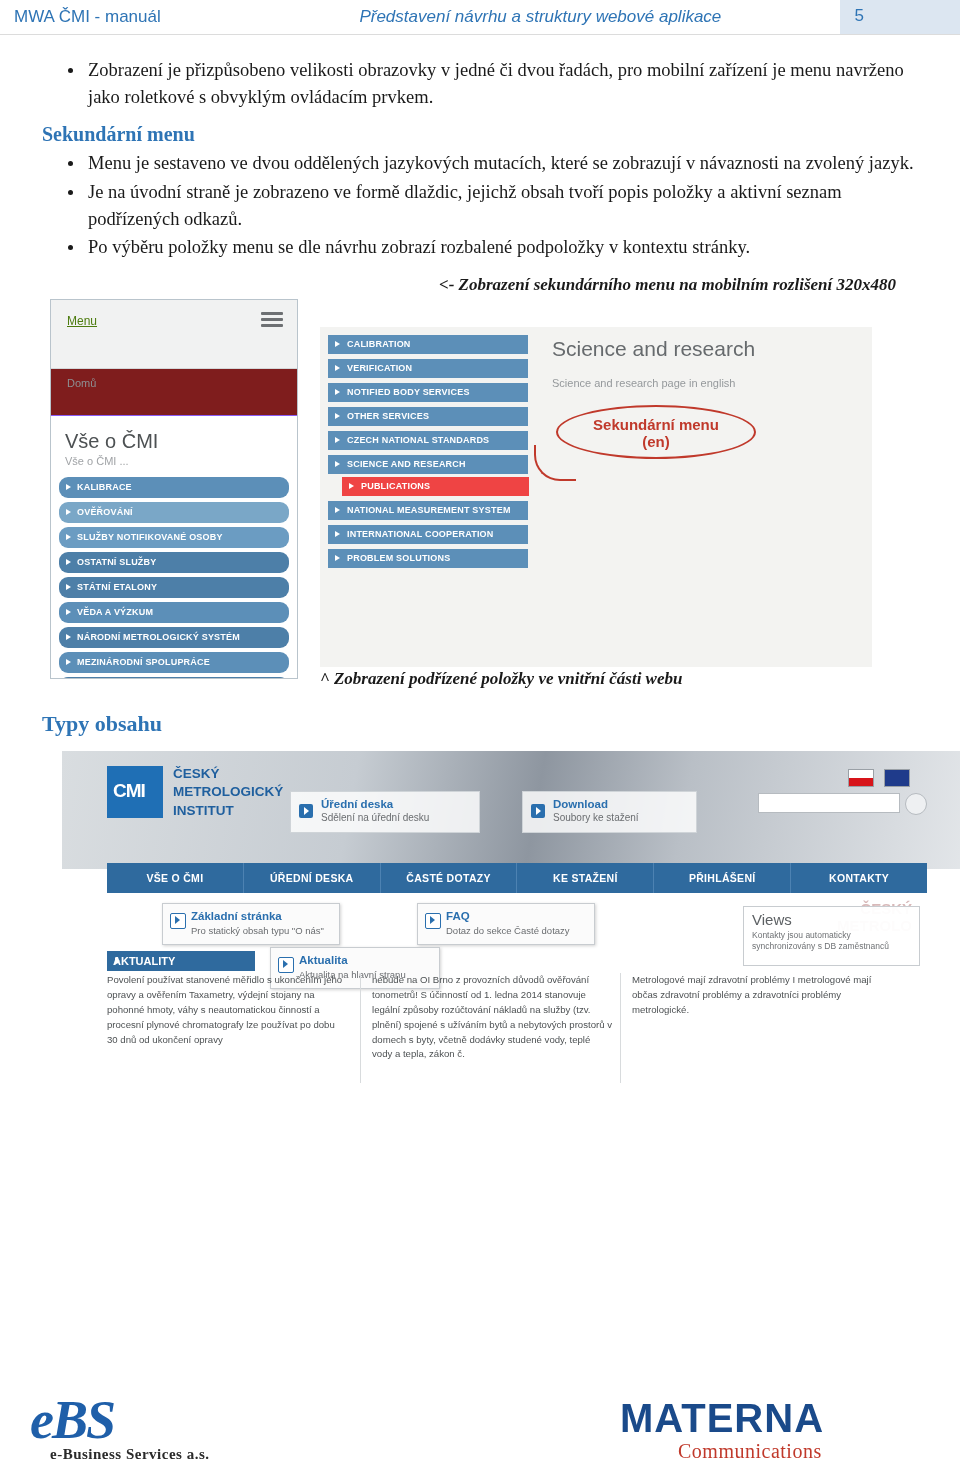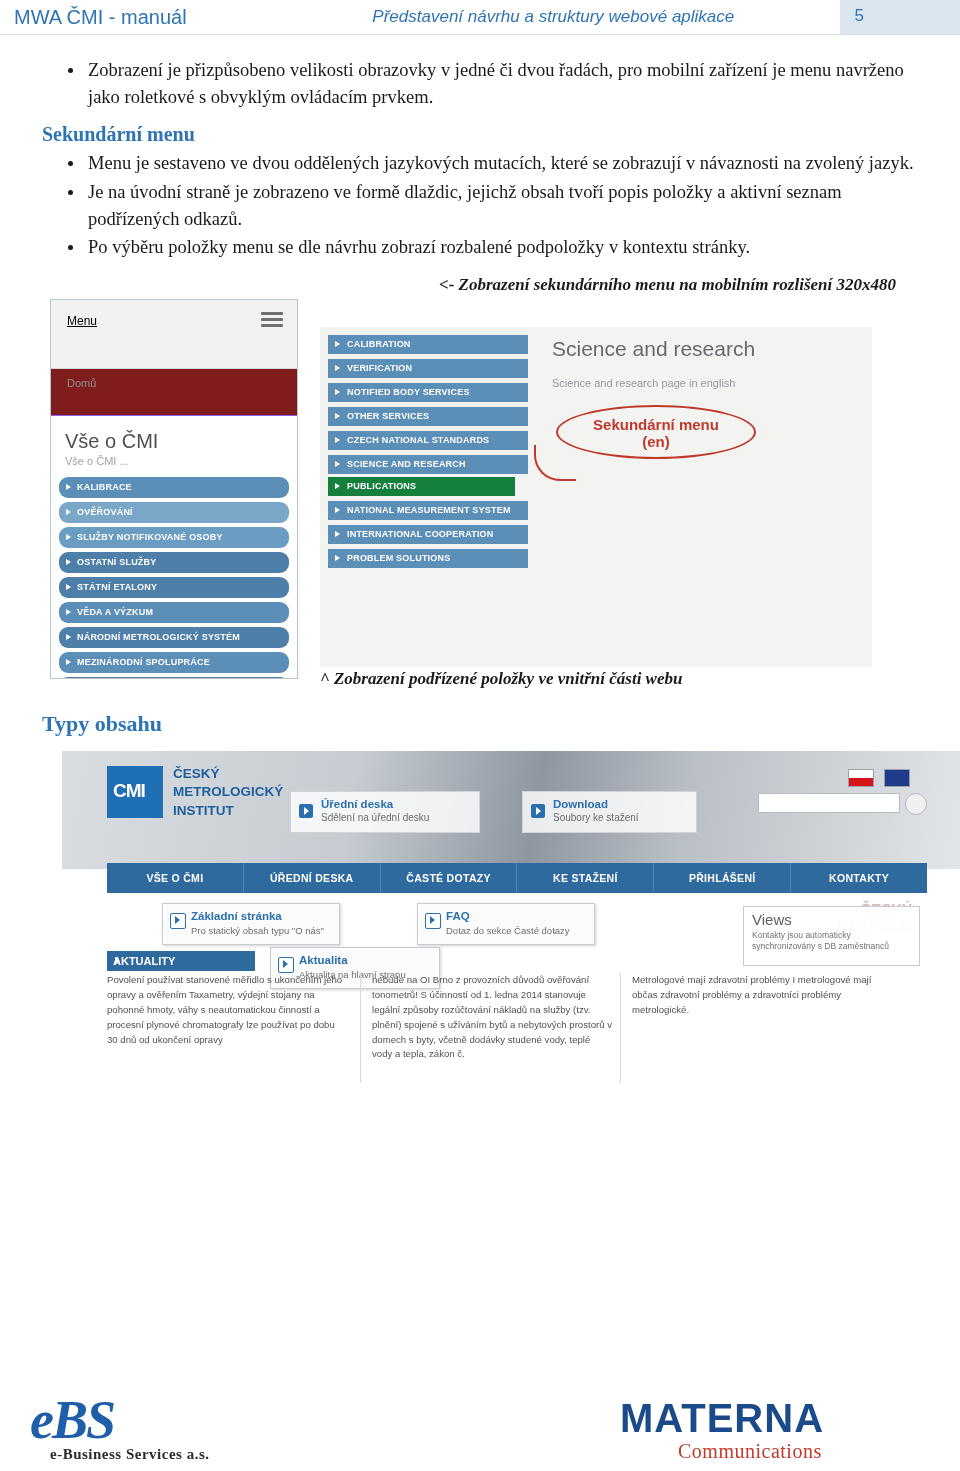--- a/index.html
+++ b/index.html
@@ -19,21 +19,21 @@
   
   .page-header {
     position: relative;
     height: 34px;
     border-bottom: 1px solid #dcdcdc;
     display: flex;
     align-items: center;
   }
   .header-left {
     font-family: "Liberation Sans", sans-serif;
-    font-size: 20px;
+    font-size: 17px;
     color: #2e74b5;
     padding-left: 14px;
     white-space: nowrap;
   }
   .header-center {
     flex: 1;
     text-align: center;
     font-family: "Liberation Sans", sans-serif;
     font-size: 17px;
     font-style: italic;
@@ -127,21 +127,21 @@
     background: #f1f2f2;
     border-bottom: 1px solid #d4d7d9;
     position: relative;
   }
   .mobile-top .m-title {
     position: absolute;
     left: 16px;
     top: 14px;
     font-family: "Liberation Sans", sans-serif;
     font-size: 12px;
-    color: #000000;
+    color: #4d7c0f;
     text-decoration: underline;
   }
   .hamburger {
     position: absolute;
     right: 14px;
     top: 12px;
     width: 22px;
   }
   .hamburger span {
     display: block;
@@ -231,22 +231,23 @@
   .d-item::before {
     content: "";
     position: absolute;
     left: 7px;
     top: 6px;
     border-left: 5px solid #ffffff;
     border-top: 3.5px solid transparent;
     border-bottom: 3.5px solid transparent;
   }
   .d-item.sub {
+    margin-left: 14px;
     width: 168px;
-    background: #15803d;
+    background: #ef4444;
     margin-top: -2px;
   }
   .d-right-title {
     position: absolute;
     left: 232px;
     top: 10px;
     font-family: "Liberation Sans", sans-serif;
     font-size: 21px;
     color: #666a6d;
   }

